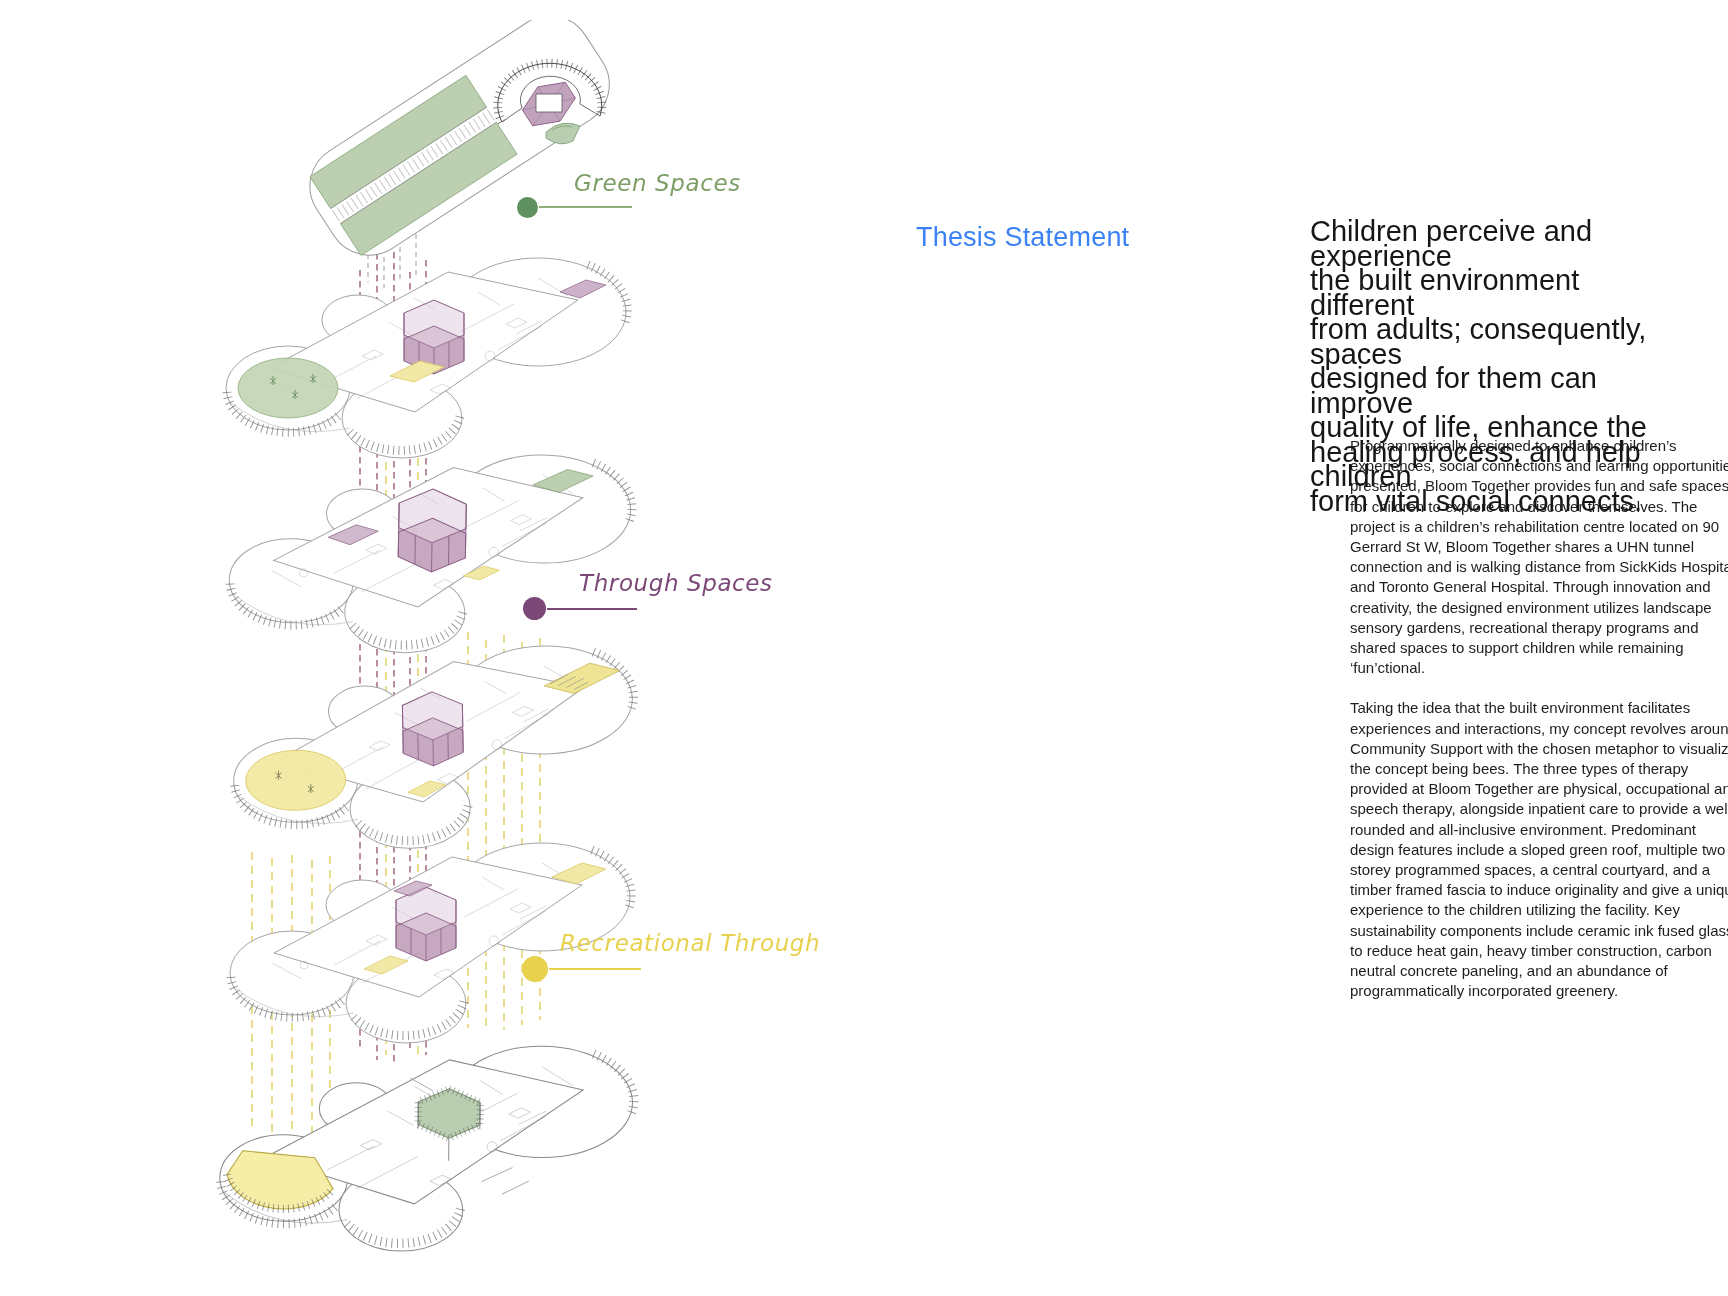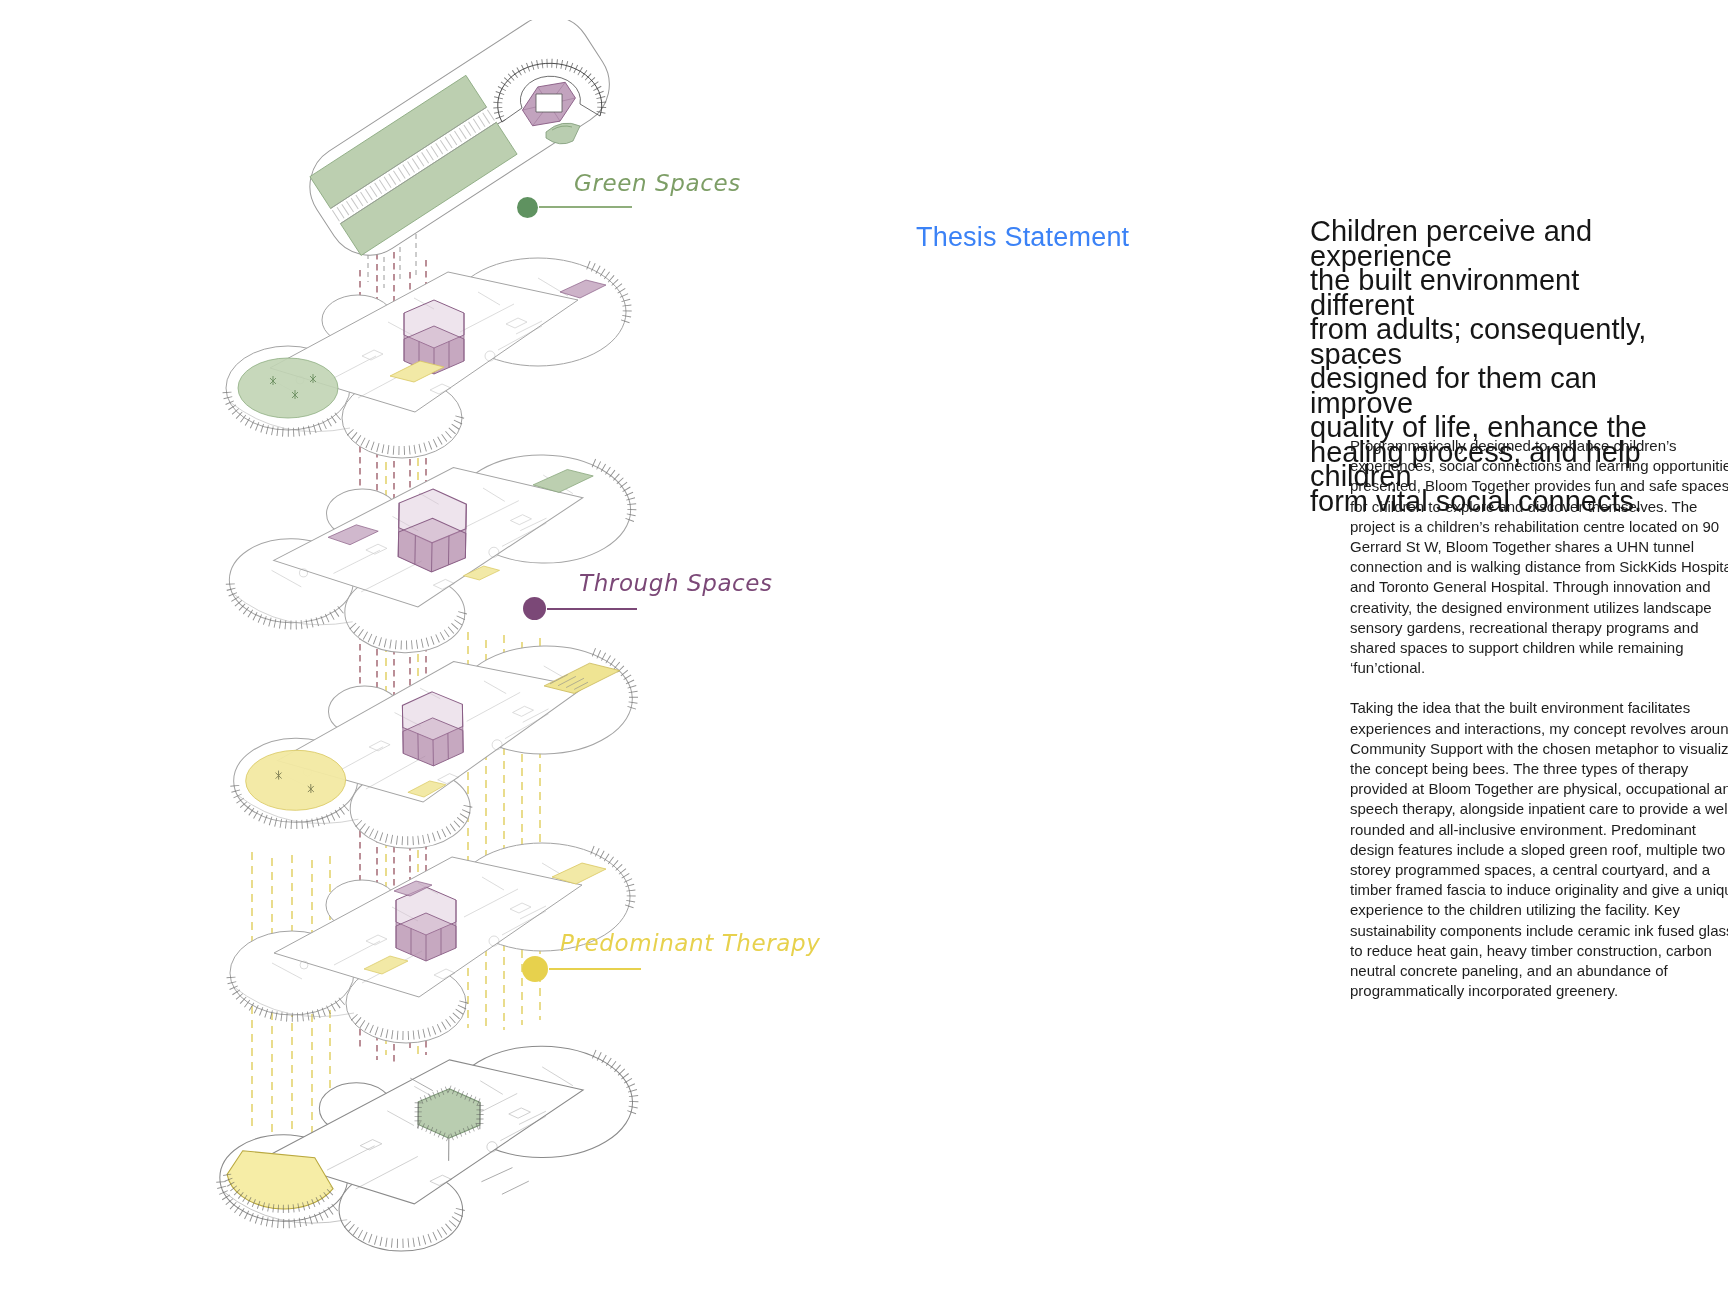--- a/index.html
+++ b/index.html
@@ -183,21 +183,21 @@
 
   <div class="purple">
     <span class="abs legend-dot" style="left:523px;top:597px;width:23px;height:23px"></span>
     <span class="abs legend-line" style="left:547px;top:608px;width:90px"></span>
     <span class="abs legend-label" style="left:579px;top:570px">Through Spaces</span>
   </div>
 
   <div class="yellow">
     <span class="abs legend-dot" style="left:522px;top:956px;width:26px;height:26px"></span>
     <span class="abs legend-line" style="left:549px;top:968px;width:92px"></span>
-    <span class="abs legend-label" style="left:560px;top:930px">Predominant Therapy</span>
+    <span class="abs legend-label" style="left:560px;top:930px">Recreational Through</span>
   </div>
 
   <div class="abs heading">Thesis Statement</div>
 
   <div class="abs thesis">Children perceive and experience
 the built environment different
 from adults; consequently, spaces
 designed for them can improve
 quality of life, enhance the
 healing process, and help children

